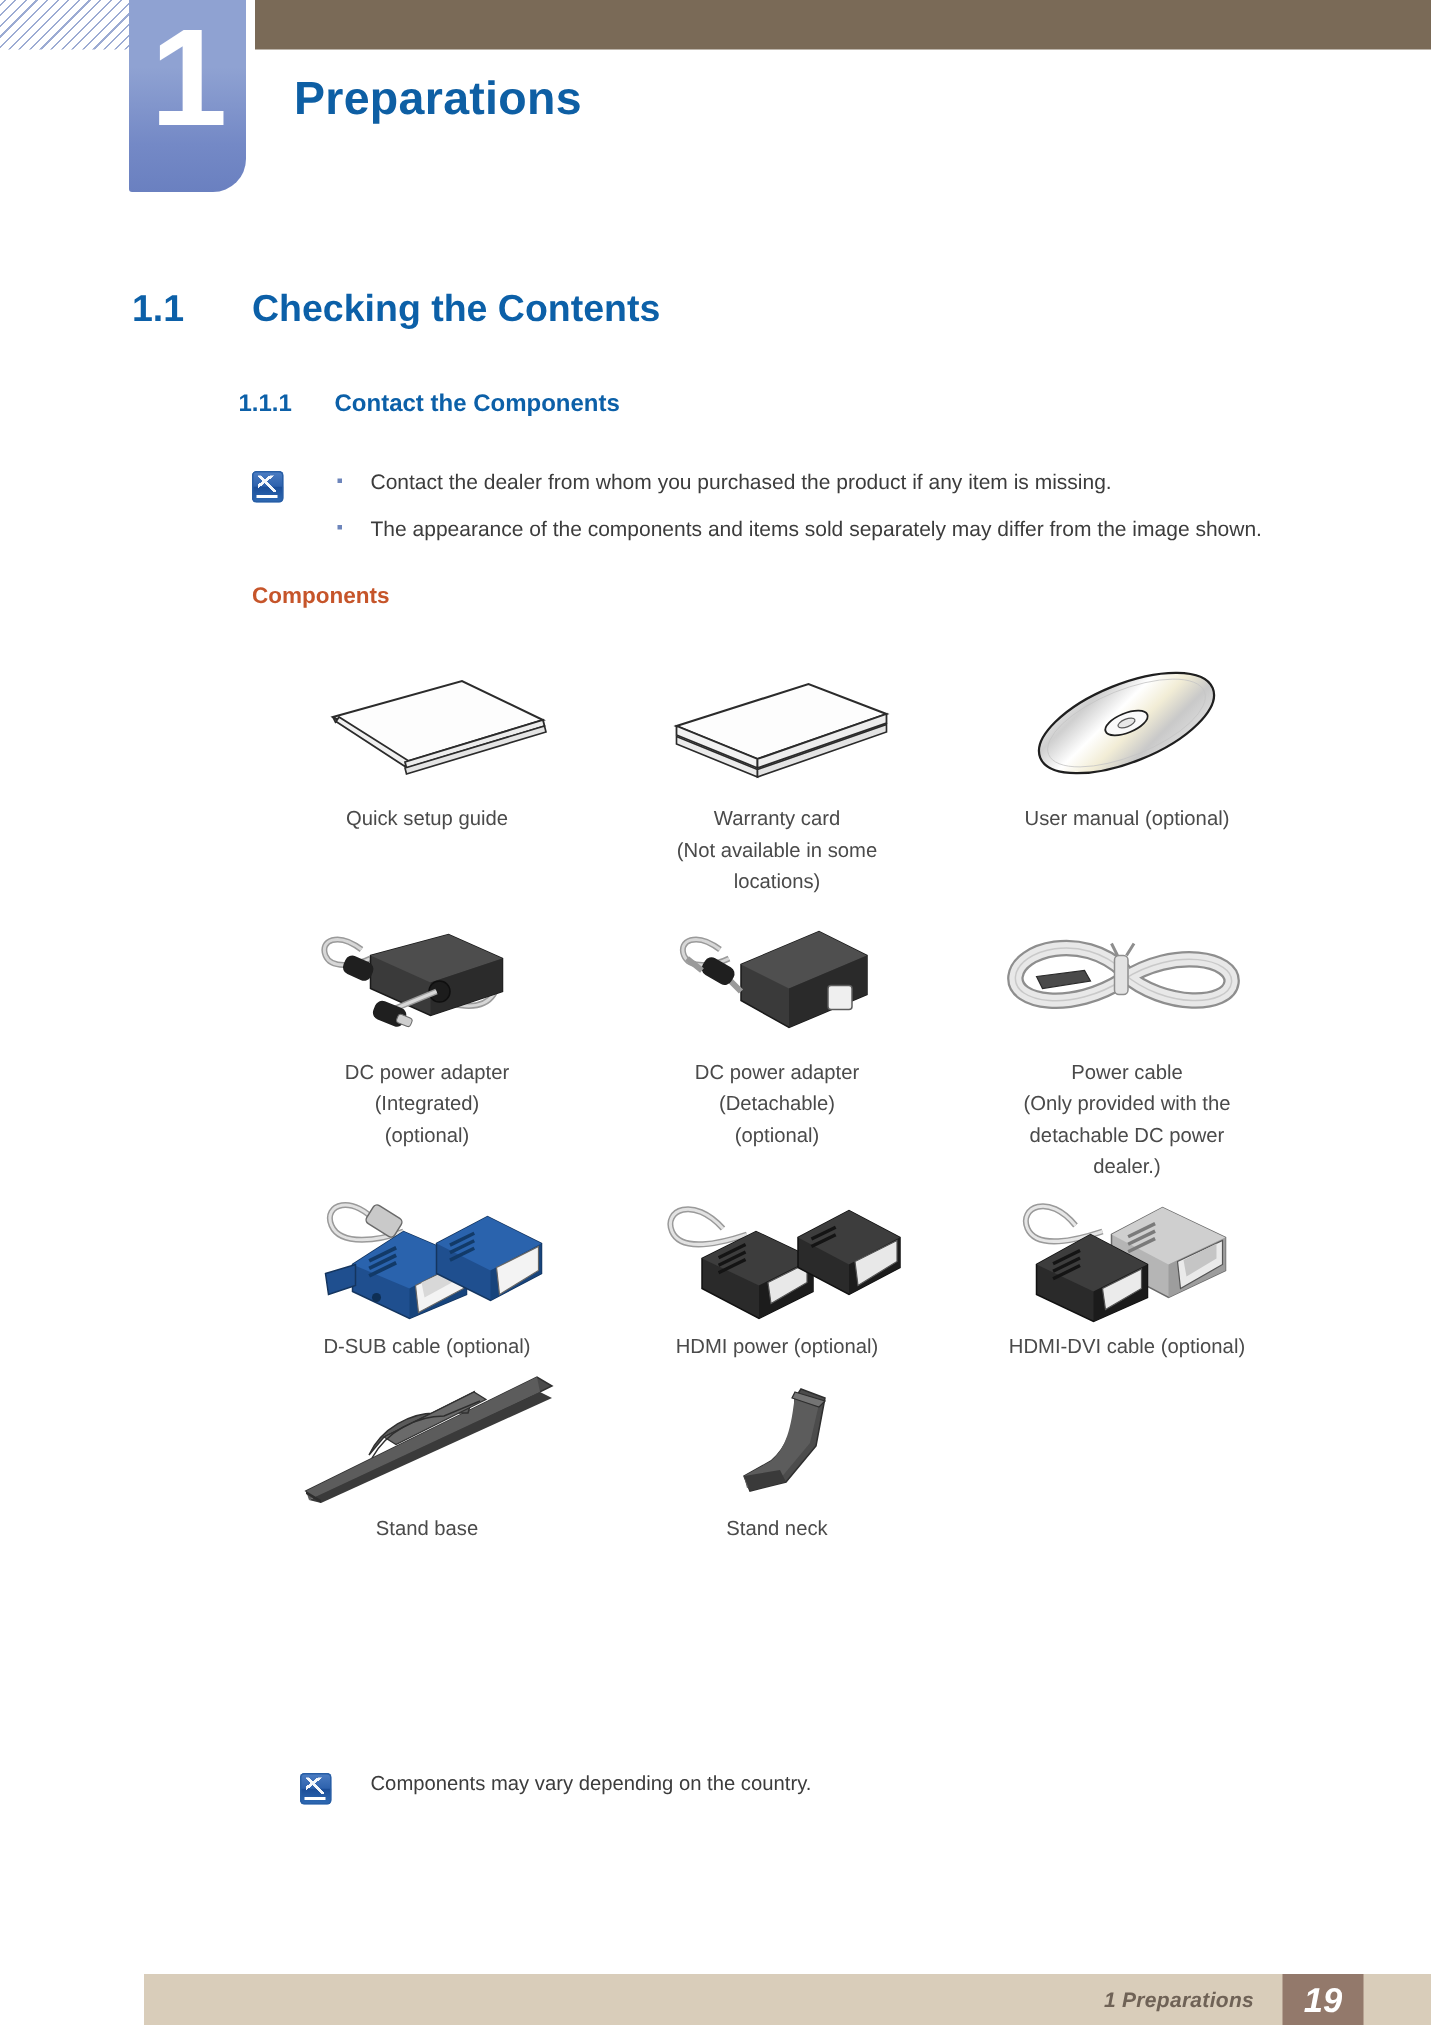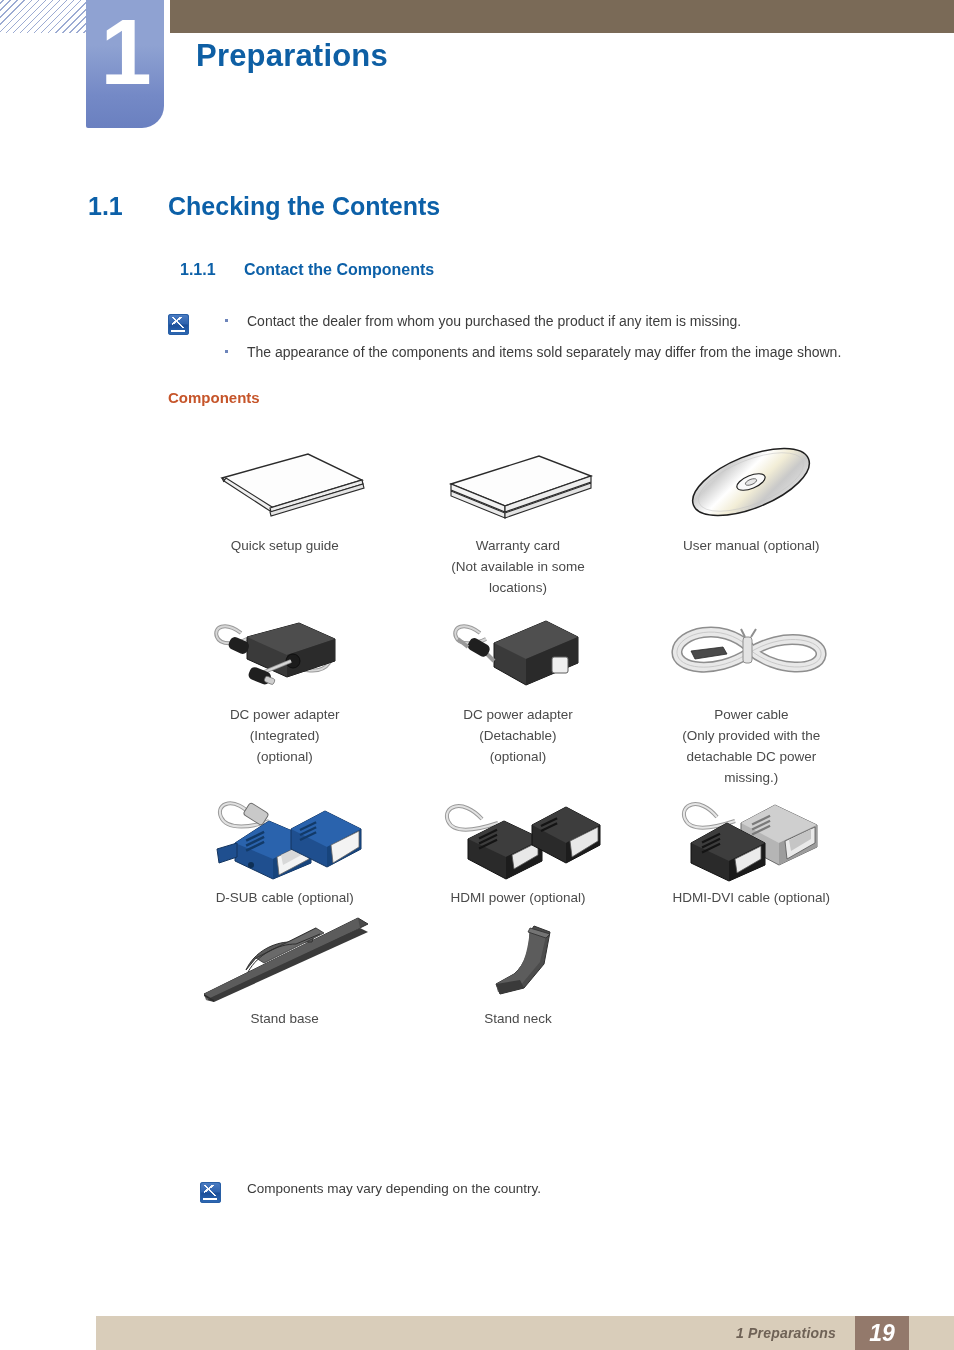--- a/index.html
+++ b/index.html
@@ -59,21 +59,21 @@
     color: #ffffff;
     font-size: 92px;
     font-weight: bold;
     line-height: 1;
     margin-top: 6px;
     letter-spacing: -2px;
   }
   .chapter-title {
     position: absolute;
     left: 196px;
-    top: 38px;
+    top: 48px;
     font-size: 31px;
     font-weight: bold;
     color: #0e5fa4;
     letter-spacing: .2px;
   }
 
   
   .section-heading {
     position: absolute;
     left: 88px;
@@ -81,21 +81,21 @@
     display: flex;
     align-items: flex-start;
     color: #0c60a8;
     font-size: 25px;
     font-weight: bold;
   }
   .section-heading .num { width: 80px; display: inline-block; }
 
   .subsection-heading {
     position: absolute;
-    left: 180px;
+    left: 159px;
     top: 261px;
     display: flex;
     align-items: baseline;
     color: #0c60a8;
     font-size: 16px;
     font-weight: bold;
   }
   .subsection-heading .num { width: 64px; display: inline-block; }
 
   
@@ -399,21 +399,21 @@
           <path d="M88,48 C60,22 18,34 16,52 C14,70 54,76 88,54 C122,32 162,40 160,56 C158,72 116,74 88,50" fill="none" stroke="#c9c9c9" stroke-width="1" stroke-linecap="round"></path>
           <polygon points="30,52 62,48 66,55 34,60" fill="#4a4a4a" stroke="#2a2a2a" stroke-width=".8"></polygon>
           <rect x="82" y="38" width="9" height="26" rx="3" fill="#e3e3e3" stroke="#8e8e8e" stroke-width="1"></rect>
           <path d="M84,38 L80,30 M90,38 L95,30" stroke="#8e8e8e" stroke-width="2" fill="none"></path>
         </svg>
       </div>
       <div class="comp-caption">
         <span class="line">Power cable</span>
         <span class="line">(Only provided with the</span>
         <span class="line">detachable DC power</span>
-        <span class="line">missing.)</span>
+        <span class="line">dealer.)</span>
       </div>
     </div>
   </div>
 
   <div class="comp-row">
     <div class="comp-cell">
       <div class="comp-art short">
         <svg width="180" height="96" viewBox="0 0 180 96">
           <path d="M58,30 C40,8 20,16 26,30 C32,44 58,40 74,34" fill="none" stroke="#9a9a9a" stroke-width="4"></path>
           <path d="M58,30 C40,8 20,16 26,30 C32,44 58,40 74,34" fill="none" stroke="#e2e2e2" stroke-width="2"></path>

